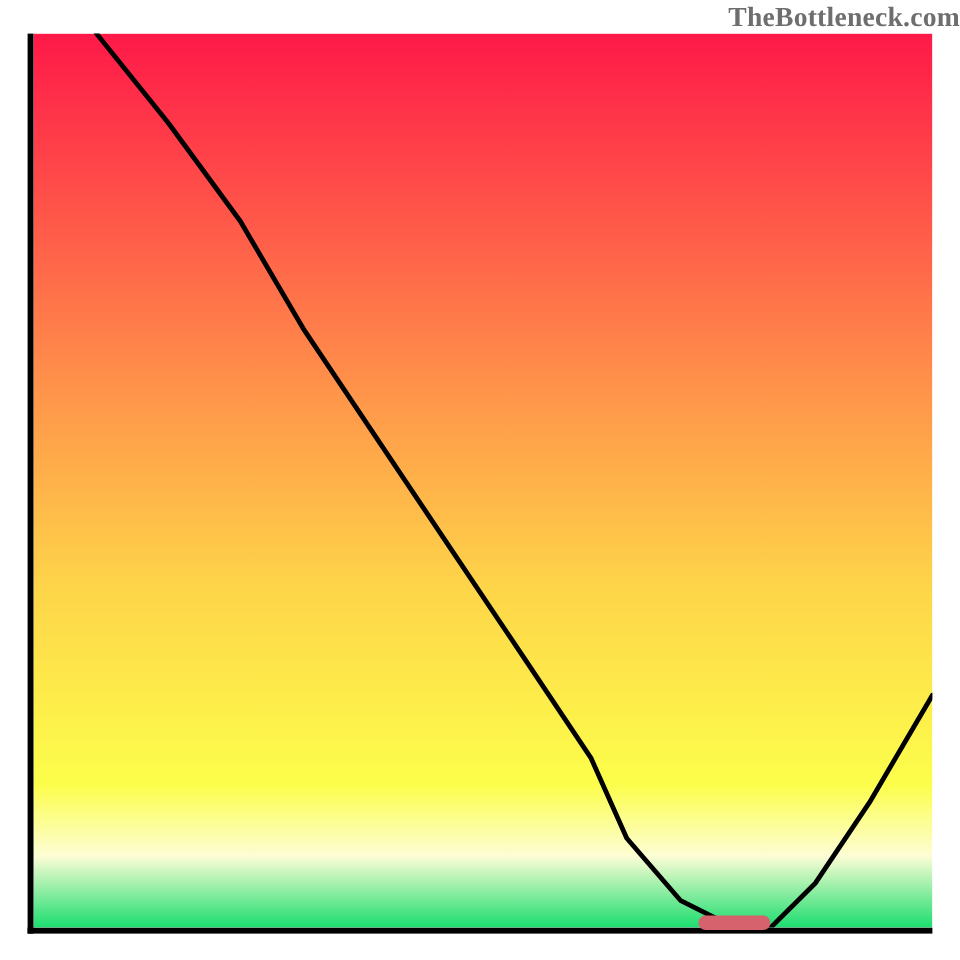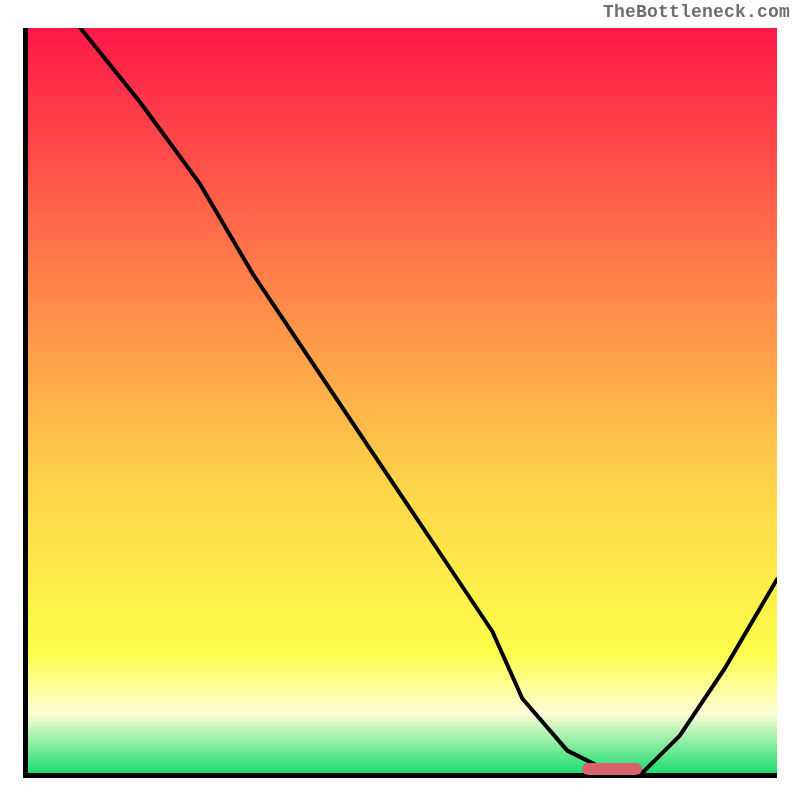--- a/index.html
+++ b/index.html
@@ -11,23 +11,23 @@
     overflow: hidden;
   }
   .stage {
     position: relative;
     width: 800px;
     height: 800px;
   }
   .watermark {
     position: absolute;
     top: 2px;
-    right: 10px;
-    font-family: Liberation Mono, monospace;
-    font-size: 18px;
+    right: 0;
+    font-family: Liberation Serif, serif;
+    font-size: 23px;
     font-weight: 600;
     color: #6e6e6e;
     letter-spacing: 0.2px;
   }
   .plot-frame {
     position: absolute;
     left: 23px;
     top: 28px;
     width: 754px;
     height: 750px;

